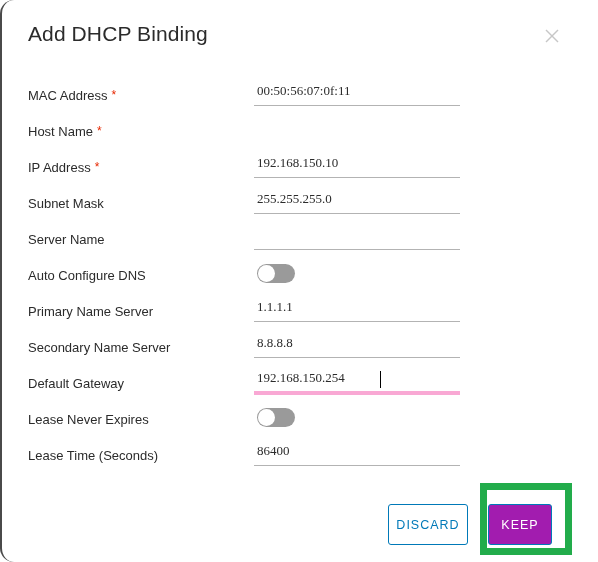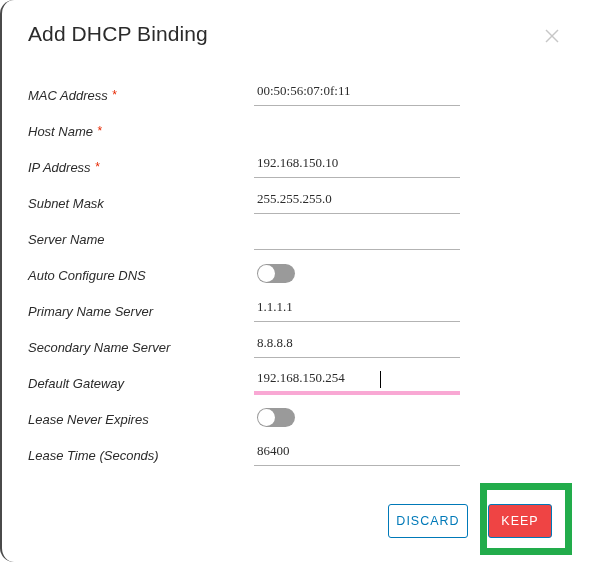--- a/index.html
+++ b/index.html
@@ -65,21 +65,20 @@
     width: 598px;
   }
   .field-label {
     position: absolute;
     left: 26px;
     top: 8px;
     font-size: 13px;
     color: #2b2b2b;
     white-space: nowrap;
     line-height: 16px;
-    font-style: italic;
   }
   .req-star {
     color: #e62700;
     font-size: 12px;
     margin-left: 4px;
     position: relative;
     top: -1px;
   }
   .field-control {
     position: absolute;
@@ -139,21 +138,21 @@
 
   #footer {
     position: absolute;
     left: 0;
     top: 496px;
     width: 598px;
     height: 66px;
   }
   .btn {
     position: absolute;
-    height: 34px;
+    height: 41px;
     font-family: "Liberation Sans", sans-serif;
     font-size: 12.5px;
     letter-spacing: 1px;
     cursor: pointer;
     box-sizing: border-box;
     text-transform: uppercase;
     display: flex;
     align-items: center;
     justify-content: center;
     border-radius: 3px;
@@ -164,21 +163,21 @@
     top: 8px;
     width: 80px;
     background: #ffffff;
     border: 1px solid #0079b8;
     color: #0079b8;
   }
   #keep-button {
     left: 486px;
     top: 8px;
     width: 64px;
-    background: #ef4444;
+    background: #a21caf;
     border: 1px solid #0079b8;
     color: #ffffff;
   }
   #keep-highlight {
     position: absolute;
     left: 478px;
     top: -13px;
     width: 92px;
     height: 72px;
     border: 7px solid #22ac4b;

